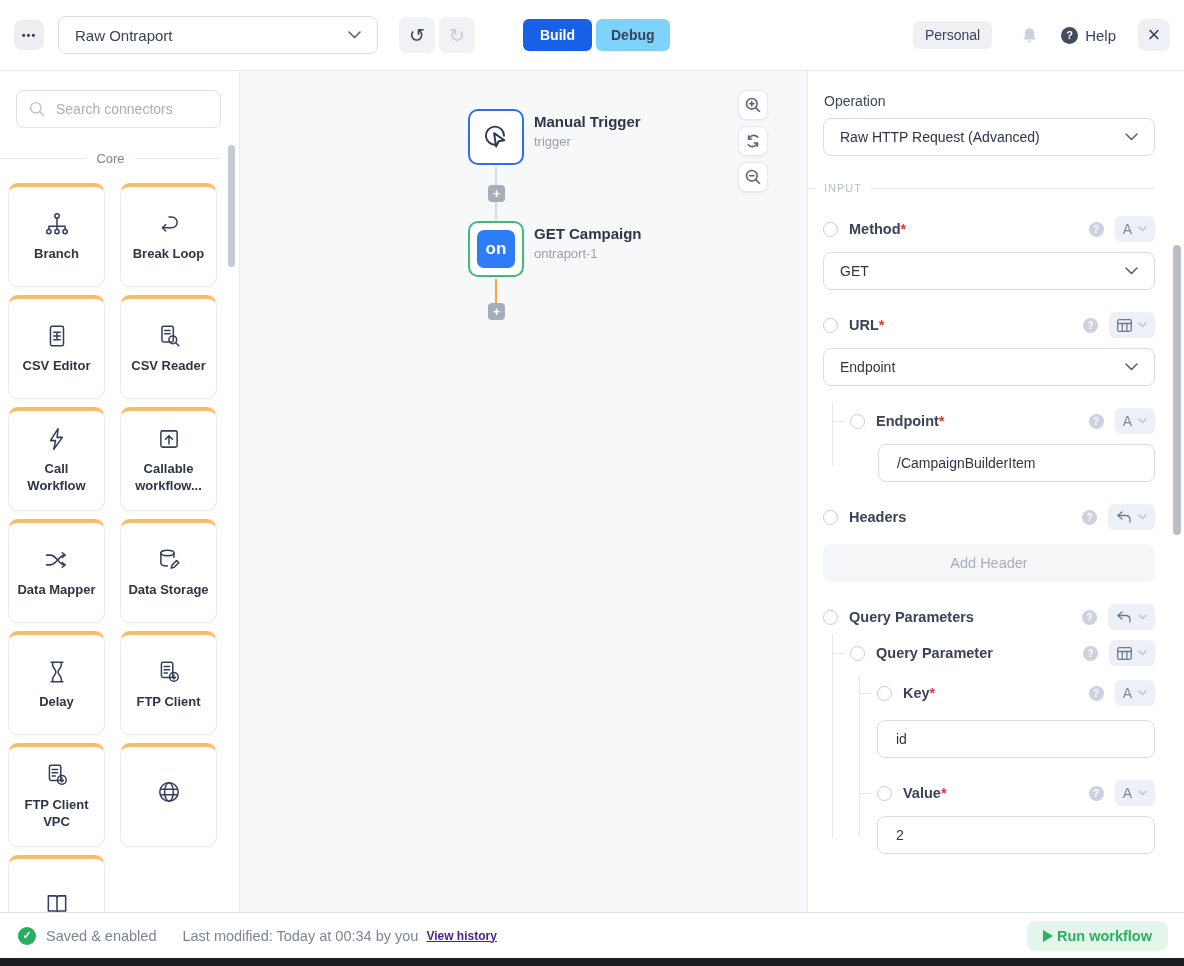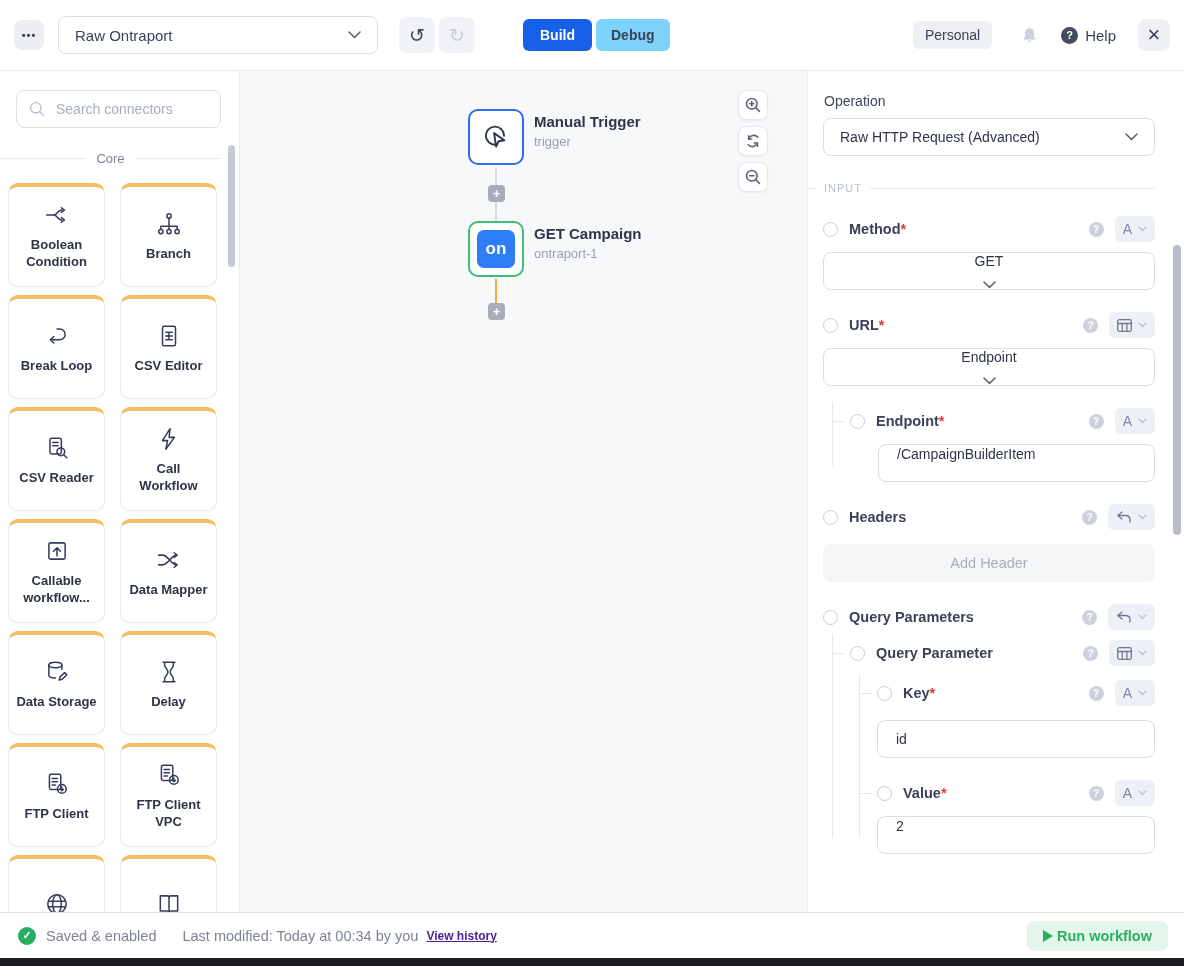--- a/index.html
+++ b/index.html
@@ -79,21 +79,21 @@
           box-shadow:0 1px 2px rgba(40,50,70,.07); display:flex; align-items:center; justify-content:center; cursor:pointer; }
 
   
   .panel { width:377px; flex:none; border-left:1px solid #e9ebf0; position:relative;
            padding:15px 29px 0 15px; overflow:hidden; background:#fff; }
   .plabel { font-size:14px; color:#3f465a; margin:7px 0 9px 1px; }
   .select, .tinput { height:38px; border:1px solid #d8dce5; border-radius:8px; display:flex;
                      align-items:center; padding:0 16px; font-size:14px; color:#2f3547; background:#fff; }
   .select { justify-content:space-between; cursor:pointer; }
   .tinput input { border:0; outline:0; width:100%; font:inherit; color:#2f3547; background:transparent; }
-  .mt10 { margin-top:10px;flex-direction:column; } .mt14 { margin-top:14px; }
+  .mt10 { margin-top:10px; } .mt14 { margin-top:14px; }
   .in-divider { display:flex; align-items:center; gap:8px; margin-top:26px; font-size:11px;
                 letter-spacing:1px; color:#b8bfcc; font-weight:normal; }
   .in-divider::before { content:''; width:8px; height:1px; background:#e7eaef; margin-left:-15px; }
   .in-divider::after  { content:''; flex:1; height:1px; background:#e7eaef; }
   .frow { display:flex; align-items:center; margin-top:22px; height:26px; position:relative; }
   .frow.tight { margin-top:10px; } .frow.mid { margin-top:14px; }
   .radio { width:15px; height:15px; border:1.5px solid #c5ccd9; border-radius:50%; background:#fff; flex:none; cursor:pointer; }
   .flabel { font-size:14.5px; font-weight:bold; color:#3b4256; margin-left:11px; }
   .req { color:#e23b3b; font-weight:bold; }
   .fspacer { flex:1; }
@@ -189,28 +189,20 @@
         <input placeholder="Search connectors" style="">
       </div>
 
       <div class="core-divider">
         <span>Core</span>
       </div>
 
       <div class="tiles">
         <div class="tile">
           <svg class="svgic" width="26" height="26" viewBox="0 0 24 24">
-              <path d="M2.5 12H9"></path>
-              <path d="M9 12c3.5 0 3-4.5 7.5-4.5M9 12c3.5 0 3 4.5 7.5 4.5"></path>
-              <path d="M16 5.3l2.8 2.2-2.8 2.2M16 14.3l2.8 2.2-2.8 2.2"></path>
-            </svg>
-          <span class="tlabel">Boolean Condition</span>
-        </div>
-        <div class="tile">
-          <svg class="svgic" width="26" height="26" viewBox="0 0 24 24">
               <circle cx="12" cy="4.5" r="2"></circle>
               <circle cx="4.5" cy="19" r="2"></circle>
               <circle cx="12" cy="19" r="2"></circle>
               <circle cx="19.5" cy="19" r="2"></circle>
               <path d="M12 6.5V11M4.5 17v-3h15v3M12 11v6"></path>
             </svg>
           <span class="tlabel">Branch</span>
         </div>
         <div class="tile">
           <svg class="svgic" width="26" height="26" viewBox="0 0 24 24">

